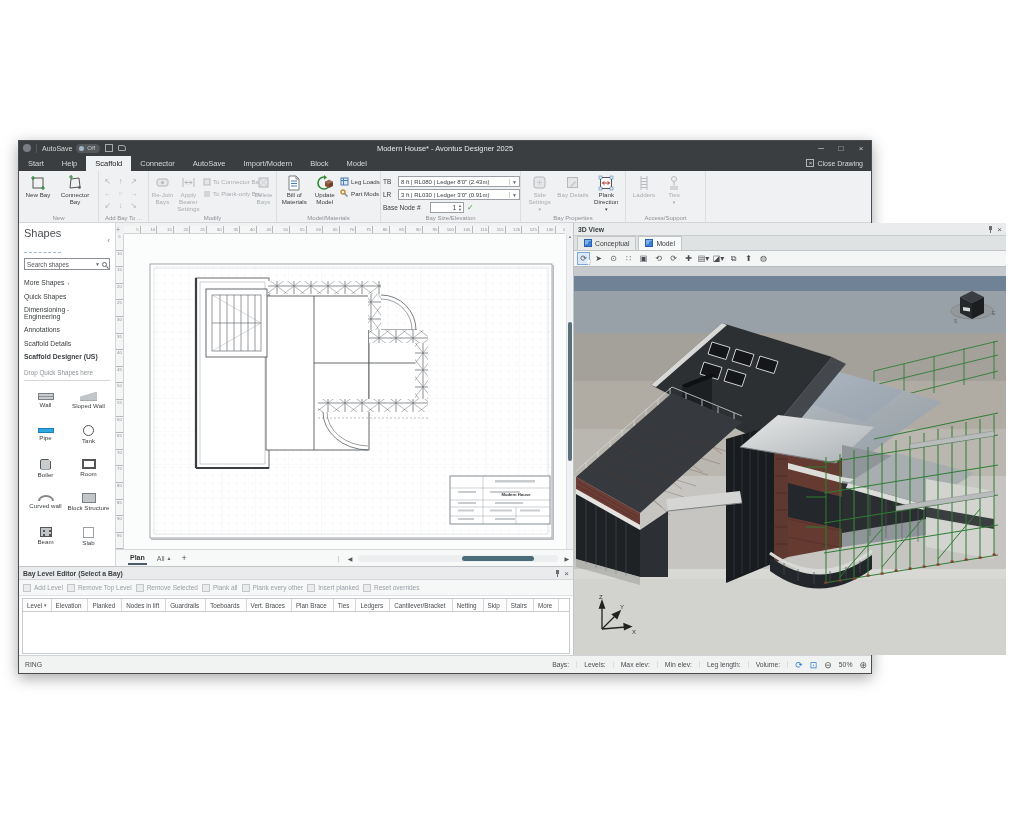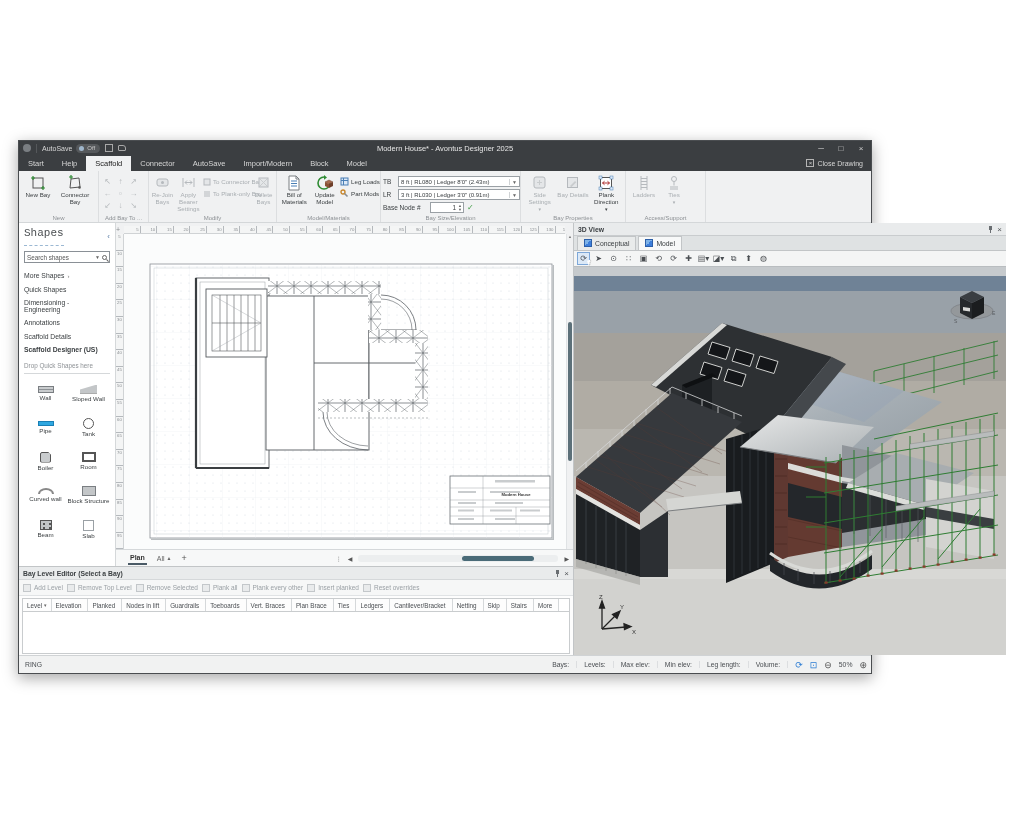--- a/index.html
+++ b/index.html
@@ -54,21 +54,21 @@
   .ic svg { display:block; }
 
   
   .main { position:absolute; left:0; top:82px; right:0; bottom:18px; display:flex; }
   .leftcol { width:554px; position:relative; }
   .panel3d { position:absolute; left:554px; top:0; width:433px; bottom:0; border-left:1px solid #c2c5c7; background:#f4f5f5; }
 
   
   .shapes { position:absolute; left:0; top:0; width:97px; height:343px; background:#fff; border-right:1px solid #d5d8da; padding:4px 5px; }
   .shapes-title-row { display:flex; align-items:center; }
-  .shapes-title { font-size:11px; color:#4b4f52; border-bottom:1px dashed #9bb8d3; padding-bottom:6px;font-family:Liberation Mono, monospace; }
+  .shapes-title { font-size:11px; color:#4b4f52; border-bottom:1px dashed #9bb8d3; padding-bottom:13px; }
   .collapse { margin-left:auto; color:#5a7ea6; font-size:8px; }
   .searchbox { margin-top:5px; height:12px; border:1px solid #8a9096; background:#fff; display:flex; align-items:center; padding:0 2px; }
   .searchbox .ph { font-size:6.3px; color:#555; }
   .searchbox .sb-arr { margin-left:auto; font-size:5px; color:#666; }
   .mag { width:5px; height:5px; border:1px solid #666; border-radius:50%; position:relative; margin-left:2px; }
   .mag::after { content:""; position:absolute; width:3px; height:1px; background:#666; transform:rotate(45deg); left:3px; top:4px; }
   .shape-links { margin-top:6px; }
   .shape-link { font-size:6.8px; color:#3c4043; padding:3.2px 0; display:flex; align-items:center; gap:3px; }
   .shape-link.bold { font-weight:bold; }
   .shape-link .chev { font-size:6px; color:#777; }

